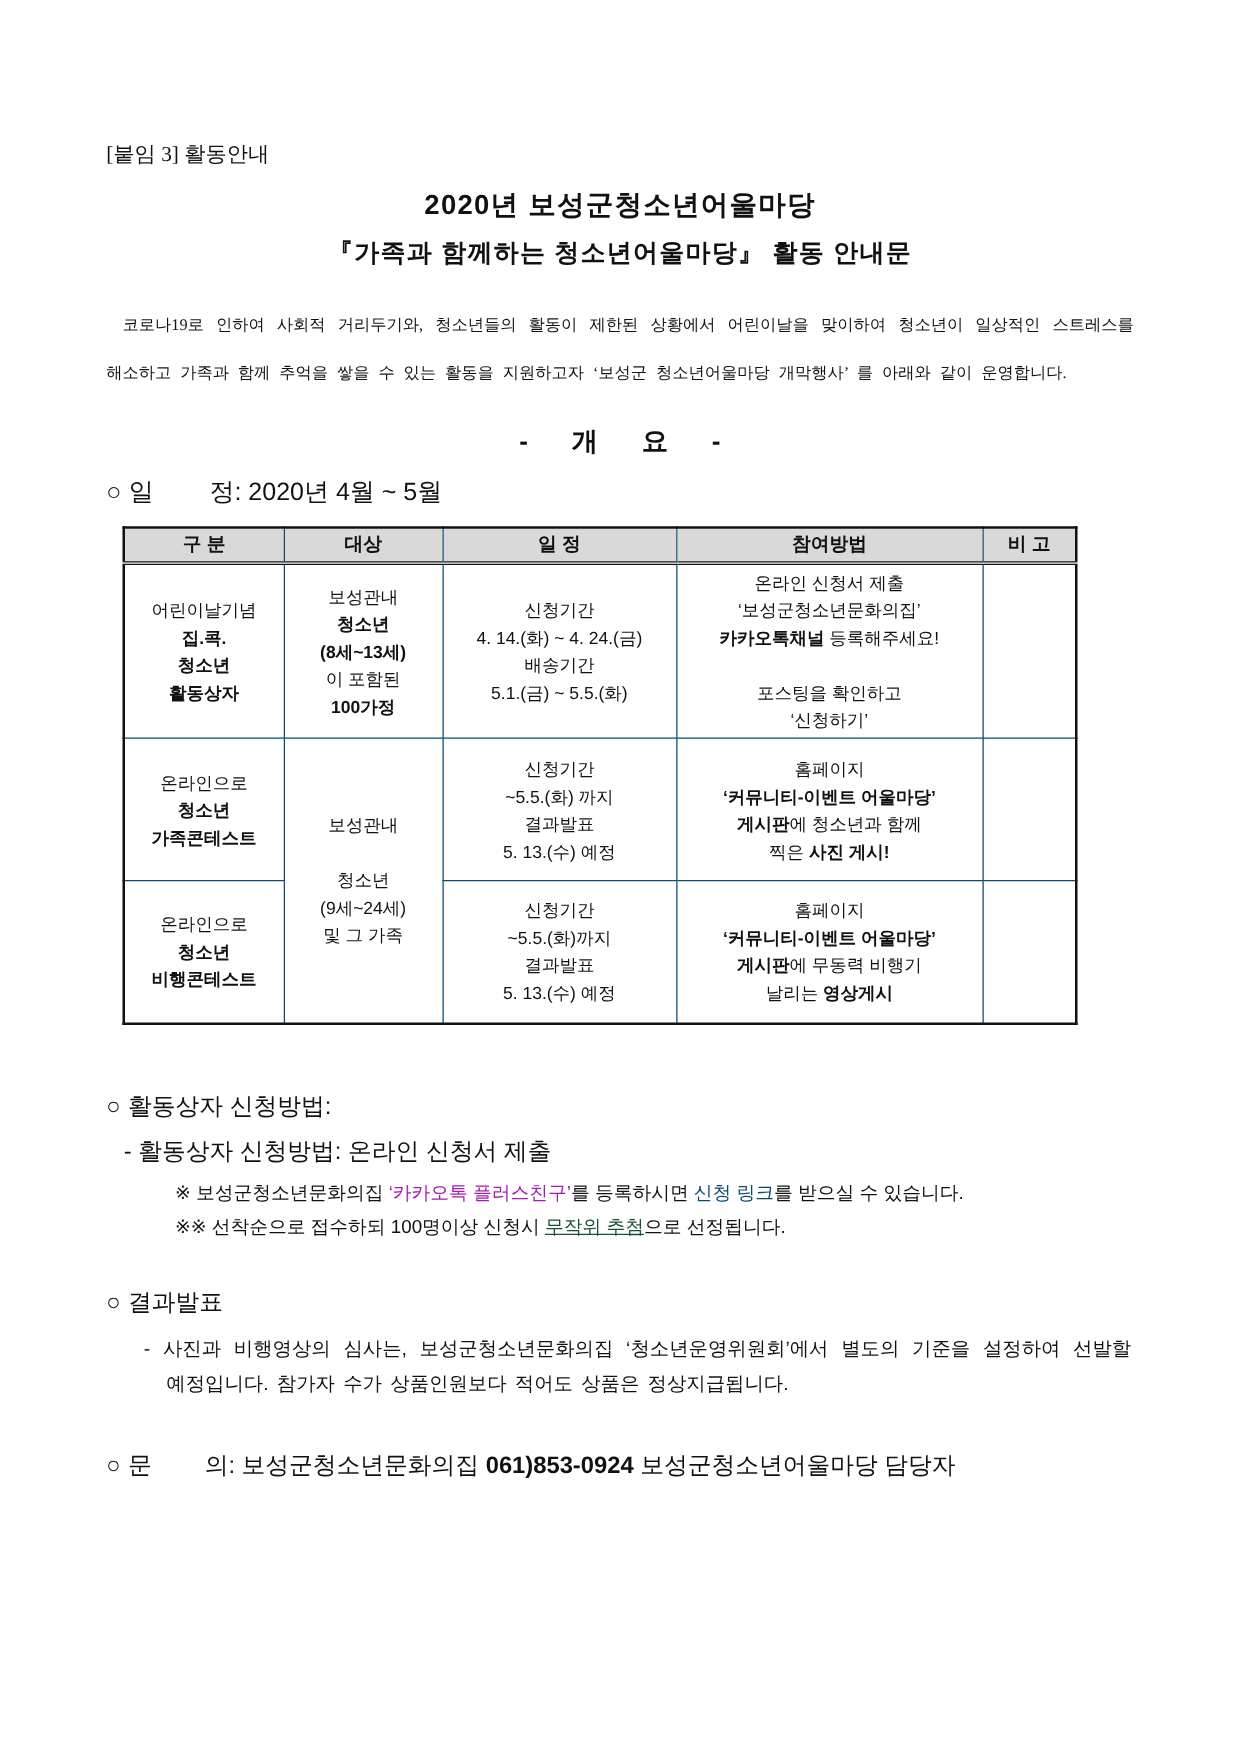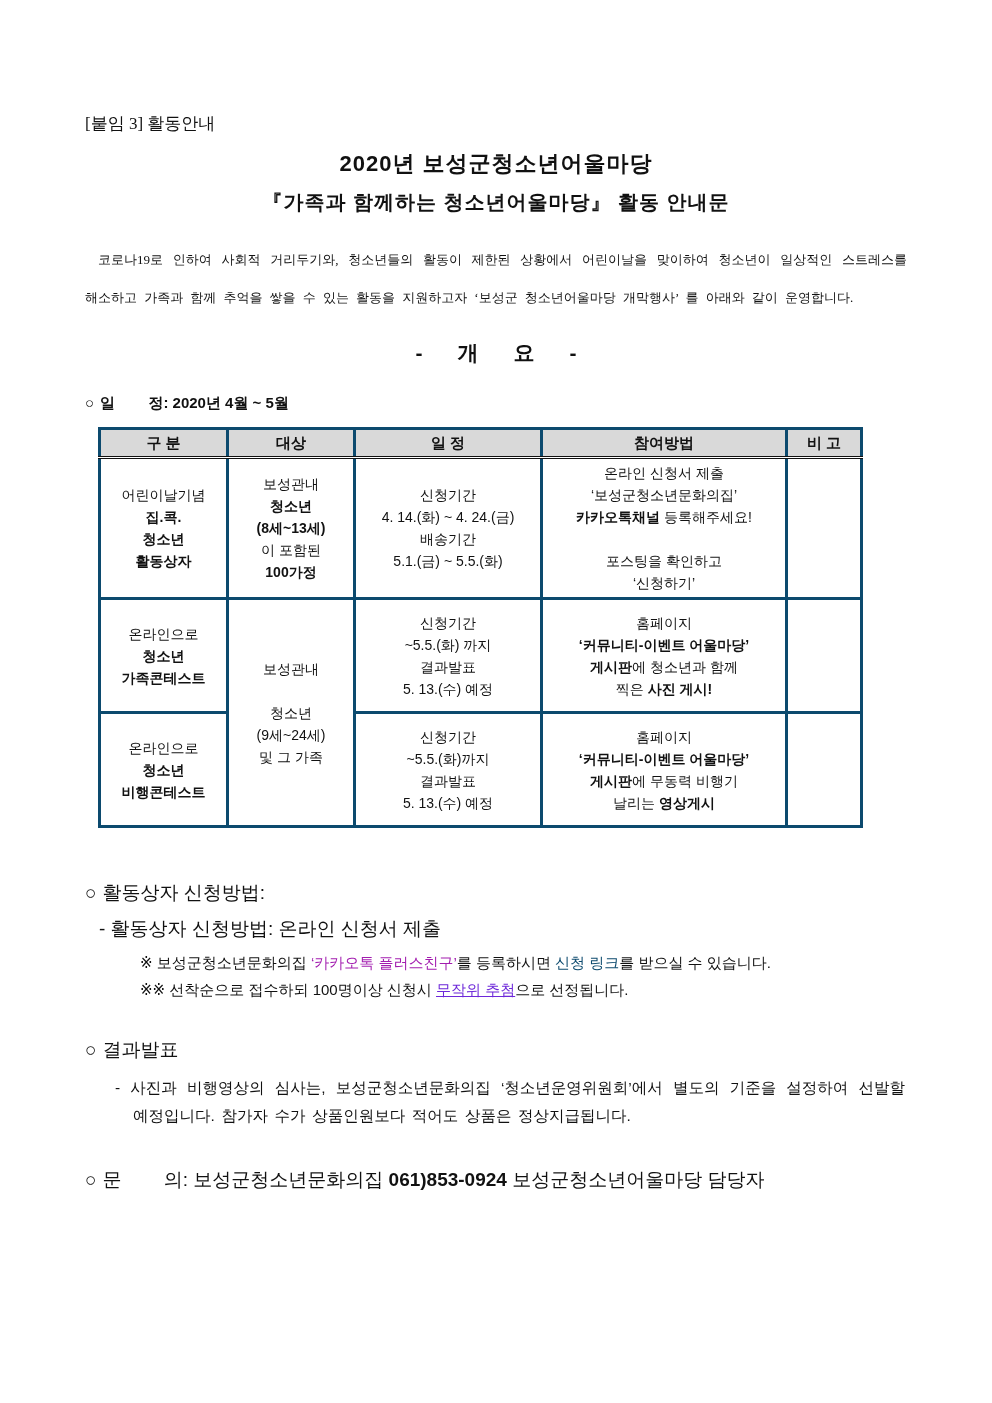--- a/index.html
+++ b/index.html
@@ -30,33 +30,33 @@
     margin-top: 25px;
     font-family: "Liberation Serif", "DejaVu Serif", serif;
     font-size: 13px; line-height: 38px;
     text-align: justify; text-indent: 1em;
     word-spacing: 0.3em; word-break: keep-all;
   }
   .overview-heading {
     margin-top: 22px; text-align: center;
     font-size: 21px; font-weight: bold;
   }
-  .schedule-line { margin-top: 27px; font-size: 15px; font-weight: bold; }
+  .schedule-line { margin-top: 13px; font-size: 20px; }
 
   table.overview-table {
     border-collapse: collapse;
     table-layout: fixed;
     width: 762px;
     margin: 14px 0 0 13px;
     font-size: 14px;
     line-height: 22px;
     border: 2px solid #111;
   }
   .overview-table th, .overview-table td {
-    border: 3px solid #0c4a6e;
+    border: 1px solid #0c4a6e;
     text-align: center;
     vertical-align: middle;
     padding: 3px 2px;
     overflow: hidden;
   }
   .overview-table thead th {
     background: #d9d9d9;
     font-weight: bold;
     font-size: 15px;
     height: 28px;
@@ -142,21 +142,21 @@
 
   <div class="section-apply">
     <span class="bullet">○</span><span>활동상자 신청방법:</span>
   </div>
   <div class="apply-sub">
     <span>-</span>
     <span>활동상자 신청방법: 온라인 신청서 제출</span>
   </div>
   <div class="apply-notes">
     <div><span>※ 보성군청소년문화의집 </span><span style="color: #a21caf;">‘카카오톡 플러스친구’</span><span>를 등록하시면 </span><span style="color: #0c4a6e;">신청 링크</span><span>를 받으실 수 있습니다.</span></div>
-    <div><span>※※ 선착순으로 접수하되 100명이상 신청시 </span><span style="color: #6d28d9; text-decoration: underline;">무작위 추첨</span><span>으로 선정됩니다.</span></div>
+    <div><span>※※ 선착순으로 접수하되 100명이상 신청시 </span><span style="color: #14532d; text-decoration: underline;">무작위 추첨</span><span>으로 선정됩니다.</span></div>
   </div>
 
   <div class="section-participation">
     <span class="bullet">○</span><span>결과발표</span>
   </div>
   <div class="participation-body"><span>- 사진과 비행영상의 심사는, 보성군청소년문화의집 ‘청소년운영위원회’에서 별도의 기준을 설정하여 선발할 예정입니다. 참가자 수가 상품인원보다 적어도 상품은 정상지급됩니다.</span></div>
 
   <div class="contact-line">
     <span class="bullet">○</span><span>문&nbsp;&nbsp;&nbsp;&nbsp;&nbsp;&nbsp;&nbsp;&nbsp;의:</span>
     <span><span>보성군청소년문화의집 </span><span class="b">061)853-0924</span><span> 보성군청소년어울마당 담당자</span></span>

